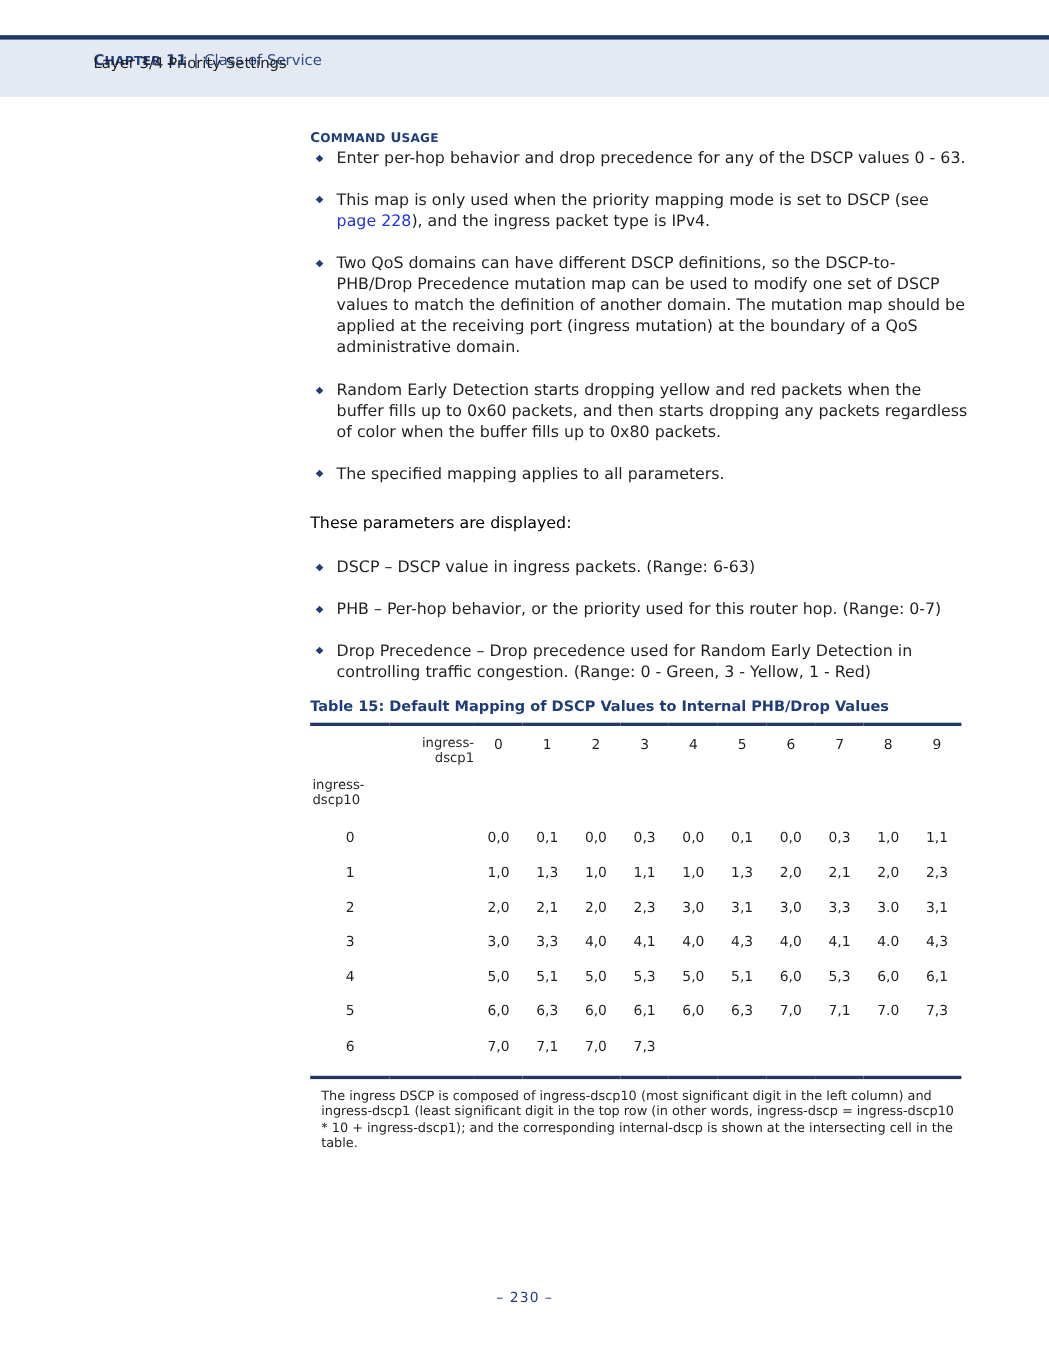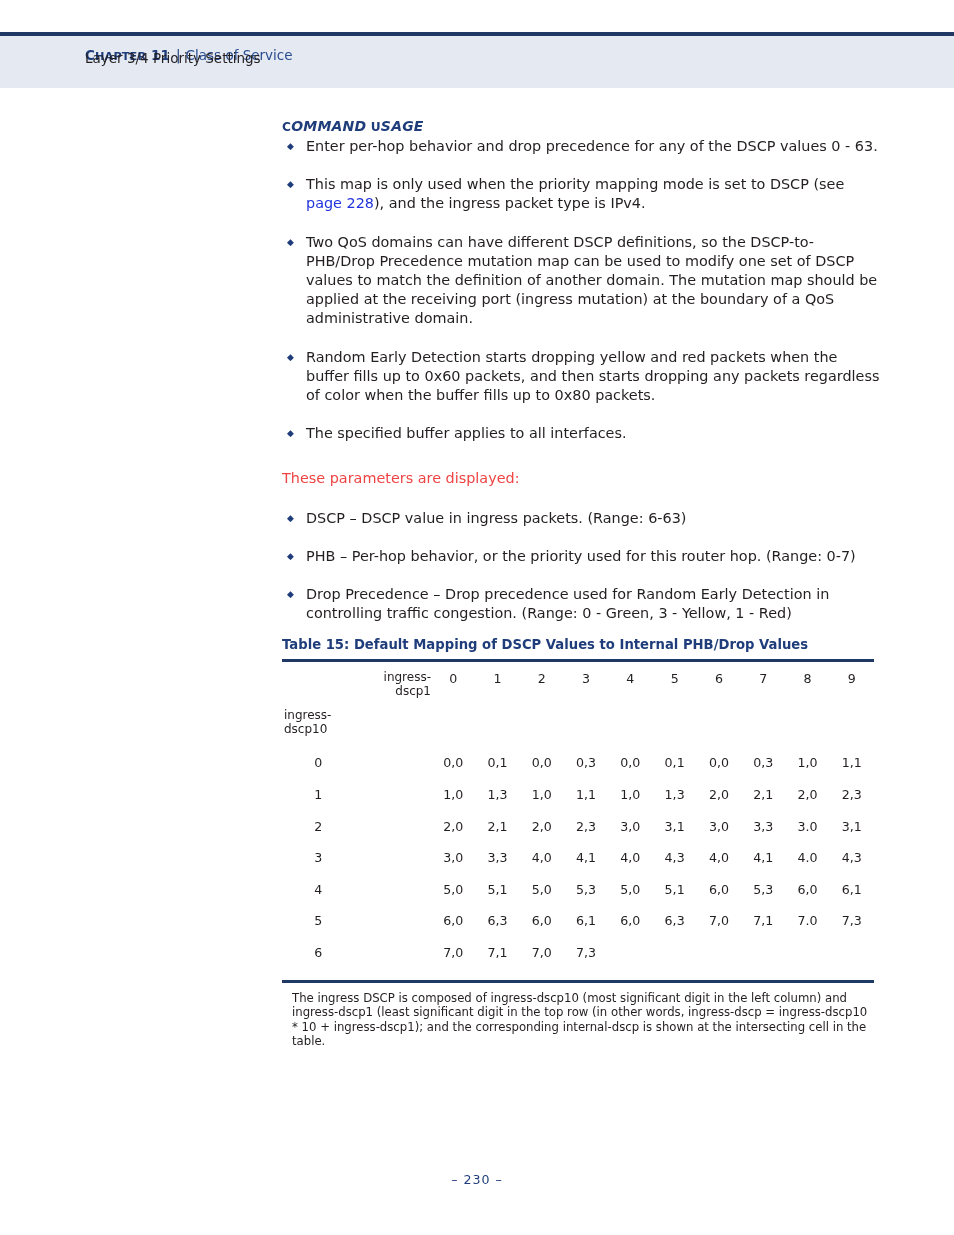--- a/index.html
+++ b/index.html
@@ -67,21 +67,21 @@
     width: 600px;
   }
 
   .sec-head {
     color: #1f3d7a;
     font-weight: bold;
     font-size: 12.2px;
     letter-spacing: .2px;
     margin: 0 0 3px 0;
   }
-  .sec-head .sc { font-size: 14px; font-style: italic; }
+  .sec-head .sc { font-size: 11px; }
 
   .bullet-row {
     display: flex;
     margin-top: 0;
     margin-bottom: 0;
   }
   .bullet-row + .bullet-row { margin-top: 19px; }
   .bullet-mark {
     color: #1f3d7a;
     font-size: 9px;
@@ -93,21 +93,21 @@
   }
   .bullet-text {
     flex: 1 1 auto;
     font-size: 14.4px;
     line-height: 19.2px;
     color: #231f20;
   }
   .plain-line {
     font-size: 14.4px;
     line-height: 19.2px;
-    color: #ef4444;
+    color: #000000;
     margin: 0;
   }
   b.term { font-weight: normal; }
   a.doclink {
     color: #2233dd;
     text-decoration: none;
   }
 
   .gap-sm { height: 14px; }
   .gap-md { height: 20px; }
@@ -220,21 +220,21 @@
     <div class="bullet-text">Two QoS domains can have different DSCP definitions, so the DSCP-to-PHB/Drop Precedence mutation map can be used to modify one set of DSCP values to match the definition of another domain. The mutation map should be applied at the receiving port (ingress mutation) at the boundary of a QoS administrative domain.</div>
   </div>
 
   <div class="bullet-row">
     <div class="bullet-mark">◆</div>
     <div class="bullet-text">Random Early Detection starts dropping yellow and red packets when the buffer fills up to 0x60 packets, and then starts dropping any packets regardless of color when the buffer fills up to 0x80 packets.</div>
   </div>
 
   <div class="bullet-row">
     <div class="bullet-mark">◆</div>
-    <div class="bullet-text">The specified buffer applies to all interfaces.</div>
+    <div class="bullet-text">The specified mapping applies to all parameters.</div>
   </div>
 
   <div class="gap-lg"></div>
 
 
   <p class="plain-line">These parameters are displayed:</p>
 
   <div class="gap-md"></div>
 
   <div class="bullet-row">

